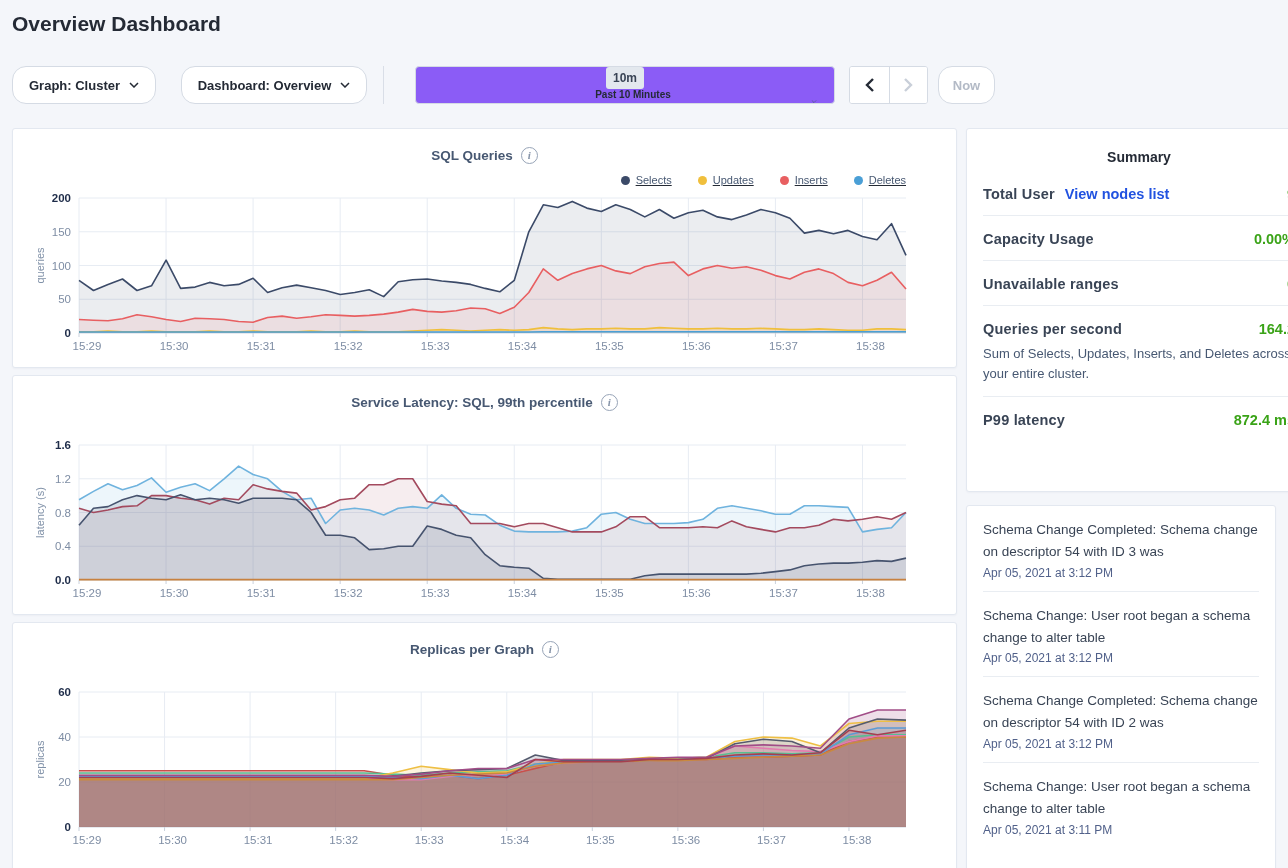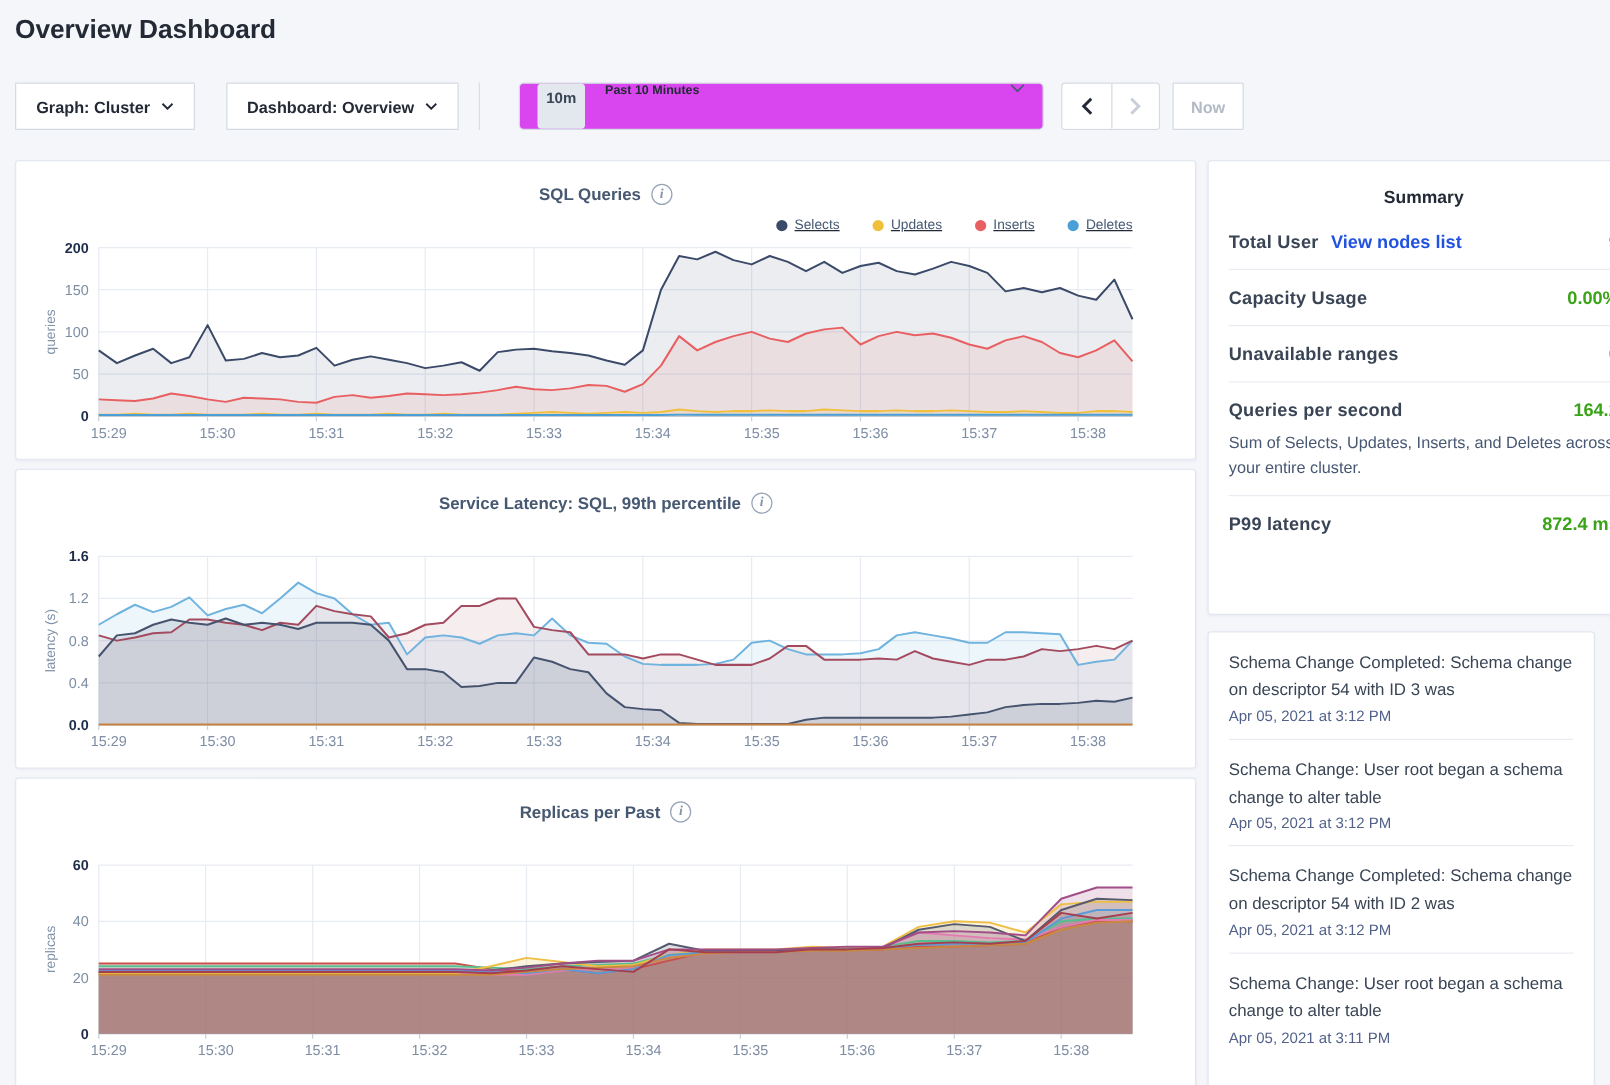--- a/index.html
+++ b/index.html
@@ -11,29 +11,29 @@
     color: #242a35;
     overflow: hidden;
   }
   .page-title {
     position: absolute; left: 12px; top: 12px;
     font-size: 21px; font-weight: 600; color: #242a35;
   }
   
   .ctl { position: absolute; top: 66px; height: 38px; }
   .btn {
-    background: #fff; border: 1px solid #d5dbe4; border-radius: 1px;
+    background: #fff; border: 1px solid #d5dbe4; border-radius: 14px;
     display: flex; align-items: center; justify-content: center;
     font-size: 13px; font-weight: bold; color: #242a35; cursor: pointer;
     gap: 9px; font-family: "Liberation Sans", sans-serif;
   }
   .vdivider { width: 1px; background: #d9dee7; }
   .time-select {
-    background: #d946ef; border: 1px solid #d5dbe4; border-radius: 4px;
-    display: flex; padding: 0 14px; cursor: pointer;
+    background: #8b5cf6; border: 1px solid #d5dbe4; border-radius: 4px;
+    display: flex; align-items: center; padding: 0 14px; cursor: pointer; flex-direction: column;
   }
   .time-badge {
     background: #e3e8ee; color: #394455; border-radius: 3px;
     font-size: 12px; font-weight: bold; padding: 4px 7px;
   }
   .time-label { font-size: 10px; font-weight: bold; margin-left: 16px; color: #242a35; }
   .time-chevron { margin-left: auto; }
   .arrow-group {
     display: flex; background: #fff; border: 1px solid #d5dbe4; border-radius: 3px;
     overflow: hidden;
@@ -253,21 +253,21 @@
       <path d="M66.0 123.8L80.5 115.4L95.0 107.8L109.5 113.7L124.0 109.5L138.5 101.9L153.1 116.3L167.6 111.2L182.1 107.8L196.6 114.6L211.1 102.8L225.6 90.1L240.1 98.5L254.6 102.8L269.1 115.4L283.6 123.8L298.1 122.2L312.6 147.5L327.2 134.0L341.7 132.3L356.2 134.0L370.7 139.0L385.2 132.3L399.7 130.6L414.2 132.3L428.7 118.8L443.2 132.3L457.7 138.2L472.2 139.0L486.8 149.2L501.3 155.1L515.8 155.9L530.3 155.9L544.8 155.9L559.3 155.1L573.8 151.7L588.3 138.2L602.8 136.5L617.3 143.3L631.8 147.5L646.4 147.5L660.9 147.5L675.4 146.6L689.9 143.3L704.4 132.3L718.9 129.8L733.4 132.3L747.9 134.8L762.4 138.2L776.9 138.2L791.4 129.8L805.9 129.8L820.5 130.6L835.0 131.4L849.5 155.9L864.0 153.4L878.5 151.7L893.0 136.5" fill="none" stroke="#6fb3de" stroke-width="1.6" stroke-linejoin="round"></path>
       <path d="M66.0 132.3L80.5 136.5L95.0 134.0L109.5 130.6L124.0 129.8L138.5 119.6L153.1 119.6L167.6 122.2L182.1 123.8L196.6 128.1L211.1 122.2L225.6 123.8L240.1 108.7L254.6 112.9L269.1 115.4L283.6 117.1L298.1 134.0L312.6 130.6L327.2 123.8L341.7 122.2L356.2 108.7L370.7 108.7L385.2 102.8L399.7 102.8L414.2 125.5L428.7 128.1L443.2 129.8L457.7 147.5L472.2 147.5L486.8 147.5L501.3 150.8L515.8 147.5L530.3 147.5L544.8 151.7L559.3 155.9L573.8 155.9L588.3 155.9L602.8 150.8L617.3 140.7L631.8 140.7L646.4 151.7L660.9 151.7L675.4 151.7L689.9 150.8L704.4 151.7L718.9 144.9L733.4 150.8L747.9 153.4L762.4 155.9L776.9 151.7L791.4 151.7L805.9 149.2L820.5 143.3L835.0 144.9L849.5 143.3L864.0 140.7L878.5 143.3L893.0 136.5" fill="none" stroke="#a34a5e" stroke-width="1.6" stroke-linejoin="round"></path>
       <path d="M66.0 149.2L80.5 132.3L95.0 130.6L109.5 123.8L124.0 119.6L138.5 122.2L153.1 123.8L167.6 118.8L182.1 123.8L196.6 122.2L211.1 123.8L225.6 127.2L240.1 122.2L254.6 122.2L269.1 122.2L283.6 123.8L298.1 136.5L312.6 159.3L327.2 159.3L341.7 161.8L356.2 173.6L370.7 172.8L385.2 170.3L399.7 170.3L414.2 150.0L428.7 153.4L443.2 159.3L457.7 161.8L472.2 178.7L486.8 189.7L501.3 191.3L515.8 192.2L530.3 202.3L544.8 203.2L559.3 203.2L573.8 203.2L588.3 203.2L602.8 203.2L617.3 203.2L631.8 199.8L646.4 198.1L660.9 198.1L675.4 198.1L689.9 198.1L704.4 198.1L718.9 198.1L733.4 198.1L747.9 197.3L762.4 195.6L776.9 193.9L791.4 189.7L805.9 188.0L820.5 187.1L835.0 187.1L849.5 186.3L864.0 184.6L878.5 185.4L893.0 182.1" fill="none" stroke="#46536e" stroke-width="1.6" stroke-linejoin="round"></path>
       <path d="M66.0 203.6L80.5 203.6L95.0 203.6L109.5 203.6L124.0 203.6L138.5 203.6L153.1 203.6L167.6 203.6L182.1 203.6L196.6 203.6L211.1 203.6L225.6 203.6L240.1 203.6L254.6 203.6L269.1 203.6L283.6 203.6L298.1 203.6L312.6 203.6L327.2 203.6L341.7 203.6L356.2 203.6L370.7 203.6L385.2 203.6L399.7 203.6L414.2 203.6L428.7 203.6L443.2 203.6L457.7 203.6L472.2 203.6L486.8 203.6L501.3 203.6L515.8 203.6L530.3 203.6L544.8 203.6L559.3 203.6L573.8 203.6L588.3 203.6L602.8 203.6L617.3 203.6L631.8 203.6L646.4 203.6L660.9 203.6L675.4 203.6L689.9 203.6L704.4 203.6L718.9 203.6L733.4 203.6L747.9 203.6L762.4 203.6L776.9 203.6L791.4 203.6L805.9 203.6L820.5 203.6L835.0 203.6L849.5 203.6L864.0 203.6L878.5 203.6L893.0 203.6" fill="none" stroke="#c8813f" stroke-width="1.6" stroke-linejoin="round"></path>
       <text x="31" y="136.5" font-size="11" fill="#8091a8" text-anchor="middle" transform="rotate(-90 31 136.5)">latency (s)</text>
     </svg>
 </div>
 
 <div class="panel" style="left:12px;top:622px;width:945px;height:260px;">
   <div class="panel-title">
-    <span>Replicas per Past</span>
+    <span>Replicas per Graph</span>
     <span class="info-icon">i</span>
   </div>
   <svg class="chart-svg" width="945" height="232">
       <text x="58" y="208" text-anchor="end" font-size="11.5" fill="#1e2c49" font-weight="bold">0</text>
       <line x1="66" y1="159" x2="893" y2="159" stroke="#e7ecf3" stroke-width="1"></line>
       <text x="58" y="163" text-anchor="end" font-size="11.5" fill="#7e8da4" font-weight="normal">20</text>
       <line x1="66" y1="114" x2="893" y2="114" stroke="#e7ecf3" stroke-width="1"></line>
       <text x="58" y="118" text-anchor="end" font-size="11.5" fill="#7e8da4" font-weight="normal">40</text>
       <line x1="66" y1="69" x2="893" y2="69" stroke="#e7ecf3" stroke-width="1"></line>
       <text x="58" y="73" text-anchor="end" font-size="11.5" fill="#1e2c49" font-weight="bold">60</text>

